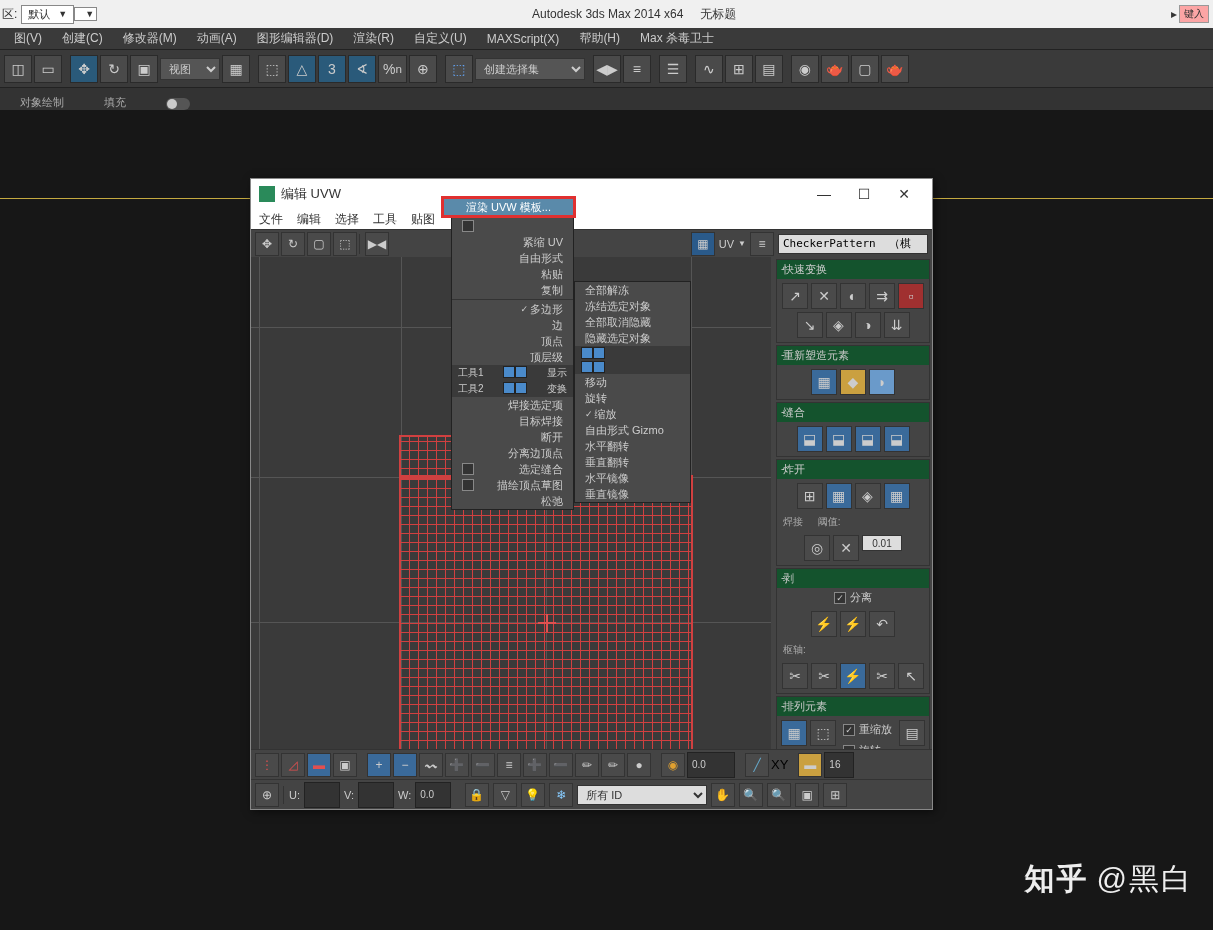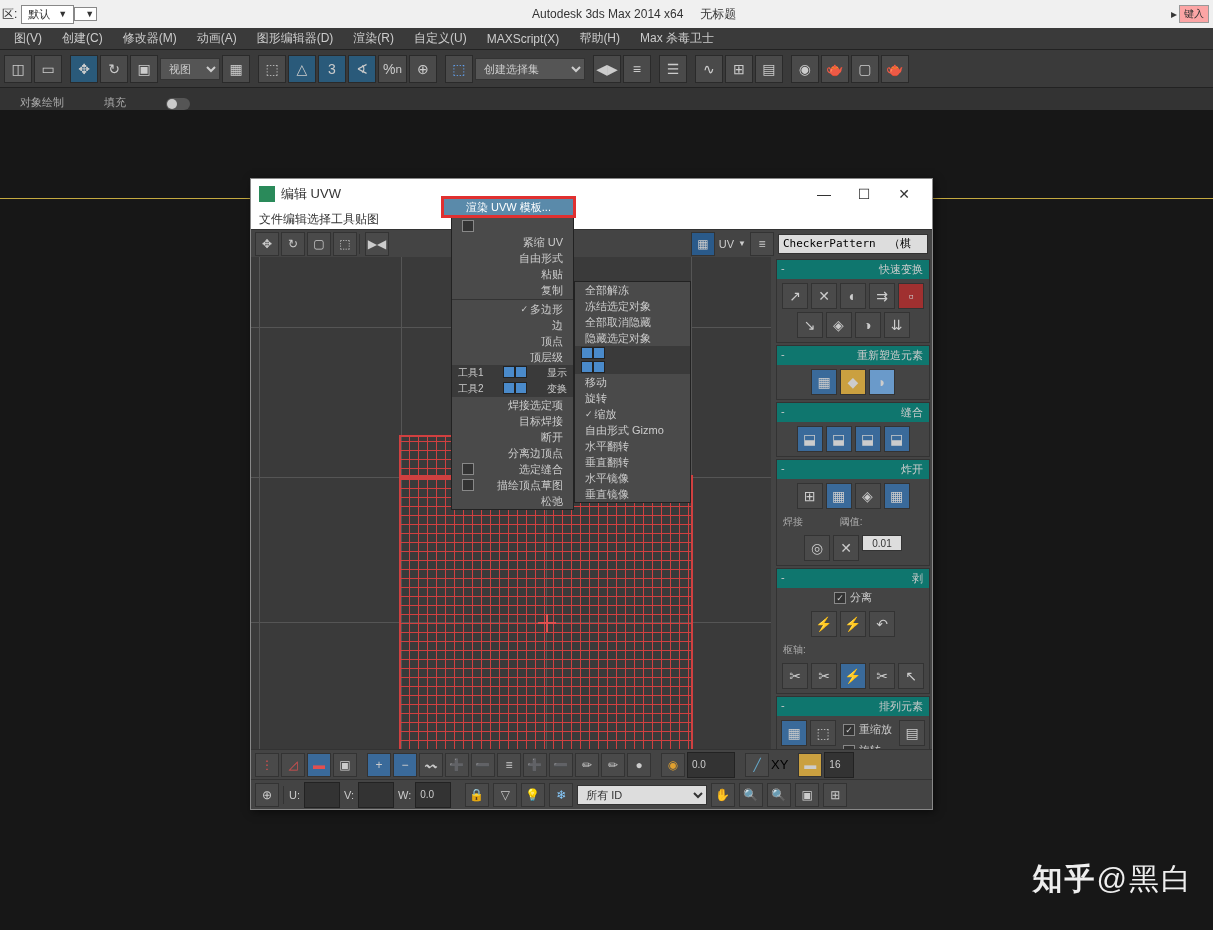--- a/index.html
+++ b/index.html
@@ -34,21 +34,21 @@
 
 .viewport { position: absolute; top: 110px; left: 0; right: 0; bottom: 0; background: #171717; }
 .vp-border { position: absolute; left: 0; right: 0; height: 1px; background: #c4a940; }
 
 
 .uvw { position: absolute; top: 178px; left: 250px; width: 683px; height: 632px; background: #444; border: 1px solid #888; box-shadow: 2px 2px 8px rgba(0,0,0,0.5); }
 .uvw-titlebar { height: 30px; background: #fff; display: flex; align-items: center; padding: 0 8px; font-size: 13px; color: #333; }
 .uvw-titlebar .icon { width: 16px; height: 16px; background: #2a8a5a; margin-right: 6px; }
 .uvw-titlebar .spacer { flex: 1; }
 .uvw-titlebar .winbtn { width: 40px; text-align: center; font-size: 14px; cursor: pointer; }
-.uvw-menu { height: 20px; background: #fff; display: flex; align-items: center; padding: 0 8px; font-size: 12px; color: #333; gap: 0; }
+.uvw-menu { height: 20px; background: #fff; display: flex; align-items: center; padding: 0 8px; font-size: 12px; color: #333; gap: 14px; }
 .uvw-menu .item { cursor: pointer; }
 .uvw-highlight { position: absolute; top: 17px; left: 190px; width: 135px; height: 22px; border: 3px solid #e03030; background: #5a8aaa; color: #fff; font-size: 11px; display: flex; align-items: center; justify-content: center; z-index: 10; }
 
 .uvw-toolbar { height: 28px; background: #444; display: flex; align-items: center; padding: 2px 4px; gap: 2px; border-top: 1px solid #333; }
 .uvw-tb-btn { width: 24px; height: 24px; background: #4a4a4a; border: 1px solid #333; display: flex; align-items: center; justify-content: center; font-size: 12px; color: #ccc; }
 .uvw-tb-right { margin-left: auto; display: flex; align-items: center; gap: 4px; font-size: 11px; color: #ccc; }
 .uvw-tb-input { height: 20px; width: 150px; background: #ddd; border: 1px solid #333; font-size: 11px; padding: 0 4px; font-family: monospace; }
 
 .uvw-canvas { position: absolute; top: 78px; left: 0; width: 520px; bottom: 60px; background: #3a3a3a; }
 .uvw-grid-major { position: absolute; background: #555; }
@@ -64,41 +64,41 @@
 .ctx-item.check::before { content: '✓'; margin-right: 2px; font-size: 9px; }
 .ctx-sep { height: 1px; background: #333; margin: 1px 0; }
 .ctx-header { background: #3a3a3a; padding: 1px 6px; font-size: 10px; display: flex; justify-content: space-between; }
 .ctx-pix { display: flex; }
 .ctx-pix-cell { width: 12px; height: 12px; border: 1px solid #222; }
 .ctx-pix-cell.on { background: #4a8aca; }
 
 
 .sidepanel { position: absolute; top: 78px; right: 0; width: 158px; bottom: 60px; background: #444; overflow: hidden; font-size: 11px; color: #ccc; }
 .panel { border: 1px solid #333; margin: 2px; }
-.panel-head { background: #0f766e; padding: 2px 6px; text-align: right; font-size: 11px; position: relative; }
+.panel-head { background: #14532d; padding: 2px 6px; text-align: left; font-size: 11px; position: relative; }
 .panel-head::before { content: '-'; position: absolute; left: 4px; }
 .panel-body { padding: 4px; display: flex; flex-wrap: wrap; gap: 3px; justify-content: center; }
 .panel-btn { width: 26px; height: 26px; background: #4a4a4a; border: 1px solid #333; display: flex; align-items: center; justify-content: center; font-size: 14px; }
 .panel-btn.hl { background: #3a6a9a; }
 .panel-row { display: flex; align-items: center; gap: 4px; width: 100%; padding: 2px 4px; }
 .panel-check { width: 12px; height: 12px; border: 1px solid #888; background: #333; display: inline-flex; align-items: center; justify-content: center; font-size: 9px; color: #ccc; }
 .panel-sub { font-size: 10px; color: #aaa; padding: 2px 6px; }
 .panel-input { width: 40px; height: 16px; background: #ddd; border: 1px solid #333; font-size: 10px; text-align: center; color: #333; }
 
 
 .uvw-bottom1 { position: absolute; bottom: 30px; left: 0; right: 0; height: 30px; background: #444; border-top: 1px solid #333; display: flex; align-items: center; padding: 2px 4px; gap: 2px; }
 .uvw-bottom2 { position: absolute; bottom: 0; left: 0; right: 0; height: 30px; background: #444; border-top: 1px solid #333; display: flex; align-items: center; padding: 2px 4px; gap: 4px; font-size: 11px; color: #ccc; }
 .bb-btn { width: 24px; height: 24px; background: #4a4a4a; border: 1px solid #333; display: flex; align-items: center; justify-content: center; font-size: 12px; color: #ccc; }
 .bb-btn.blue { background: #3a6a9a; }
 .bb-input { width: 48px; height: 18px; background: #333; border: 1px solid #222; color: #ccc; font-size: 10px; padding: 12px 4px; }
 .bb-sel { height: 20px; width: 130px; background: #ddd; border: 1px solid #333; font-size: 11px; padding: 0 4px; color: #333; }
 .bb-sep { width: 6px; }
 
 
-.watermark { position: absolute; bottom: 30px; right: 20px; font-size: 30px; color: #eee; font-weight: 300; letter-spacing: 2px; display: flex; align-items: center; gap: 0; }
+.watermark { position: absolute; bottom: 30px; right: 20px; font-size: 30px; color: #eee; font-weight: 300; letter-spacing: 2px; display: flex; align-items: center; gap: 8px; }
 .watermark .logo { font-weight: bold; }
 </style>
 </head>
 <body>
 
 <div class="titlebar">
   <div class="left">
     <span>区:</span>
     <div class="dropdown">
       <span>默认</span>
@@ -332,21 +332,21 @@
     <div class="panel">
       <div class="panel-head">炸开</div>
       <div class="panel-body">
         <div class="panel-btn">⊞</div>
         <div class="panel-btn hl">▦</div>
         <div class="panel-btn">◈</div>
         <div class="panel-btn hl">▦</div>
       </div>
       <div class="panel-sub">
         <span>焊接</span>
-        <span style="margin-left:34px">阈值:</span>
+        <span style="margin-left:12px">阈值:</span>
       </div>
       <div class="panel-body">
         <div class="panel-btn">◎</div>
         <div class="panel-btn">✕</div>
         <input class="panel-input" value="0.01" style="">
       </div>
     </div>
     <div class="panel">
       <div class="panel-head">剥</div>
       <div class="panel-row">

